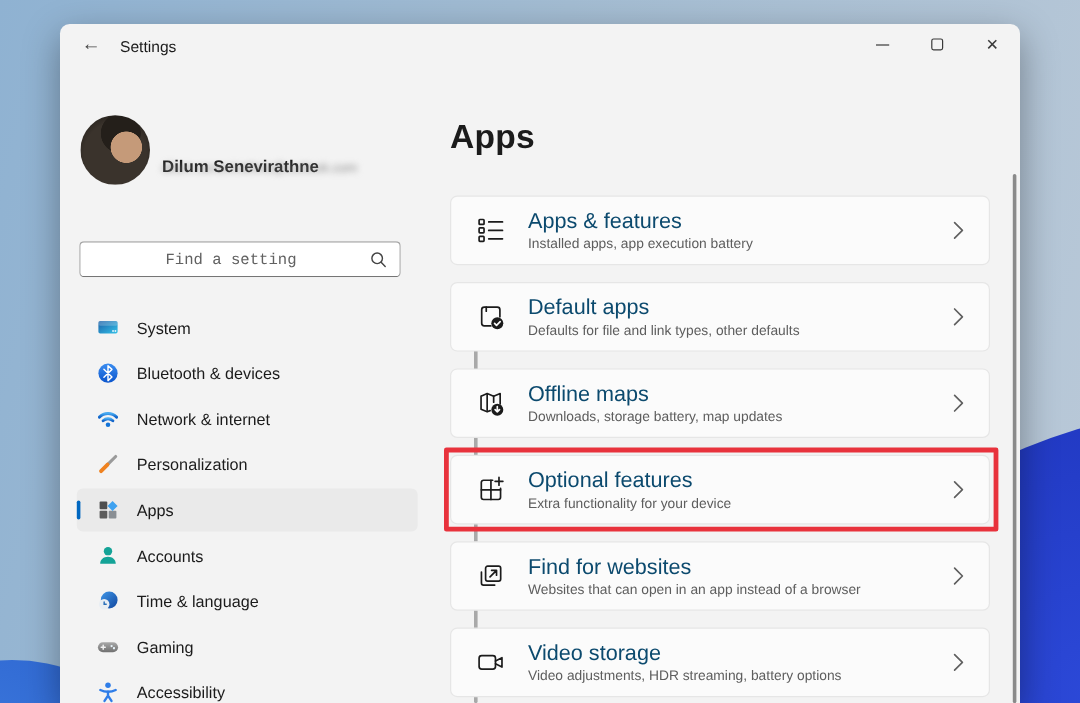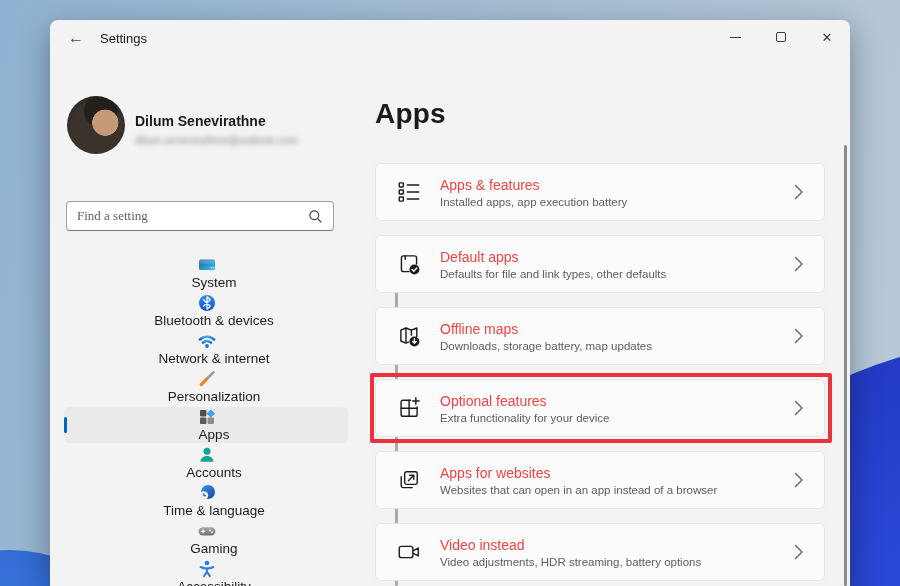--- a/index.html
+++ b/index.html
@@ -39,36 +39,36 @@
   .close-glyph { font-size:13px; color:#3a3a3a; line-height:1; }
   
   .sidebar { position:absolute; left:0; top:36px; width:312px; bottom:0; }
   .avatar {
     position:absolute; left:17px; top:40px; width:58px; height:58px; border-radius:50%;
     background:
       radial-gradient(circle at 66% 46%, #c59a79 0 26%, rgba(0,0,0,0) 27%),
       radial-gradient(circle at 58% 26%, #241f1a 0 30%, rgba(0,0,0,0) 31%),
       radial-gradient(circle at 50% 55%, #3a332c 0 60%, #15120f 100%);
   }
-  .profile-name { position:absolute; left:85px; top:57px; font-size:14px; font-weight:700; }
+  .profile-name { position:absolute; left:85px; top:74px; font-size:14px; font-weight:700; }
   .profile-email { position:absolute; left:85px; top:78px; font-size:11px; color:#8b8b8b; filter:blur(2.6px); }
   .search-box {
     position:absolute; left:16px; top:145px; width:268px; height:30px;
     background:#ffffff; border:1px solid #9f9f9f; border-bottom:1.6px solid #757575;
     border-radius:4px; display:flex; align-items:center; padding:0 10px;
   }
   .search-box input {
     border:none; outline:none; flex:1; font-size:13px; color:#7f1d1d;
-    font-family:Liberation Serif, serif; background:transparent;
+    font-family:Liberation Mono, monospace; background:transparent;text-align:center;
   }
   .search-box input::placeholder { color:#616161; }
   .nav { position:absolute; left:0; top:197px; right:0; }
   .nav-item {
     position:relative; margin:2px 14px 2px 14px; height:36px; border-radius:5px;
-    display:flex; align-items:center; padding-left:16px; cursor:default;flex-direction:column;
+    display:flex; align-items:center; padding-left:16px; cursor:default;
   }
   .nav-item.selected { background:#eaeaea; }
   .nav-accent {
     display:none; position:absolute; left:0; top:10px; width:3px; height:16px;
     border-radius:2px;
   }
   .nav-item.selected .nav-accent { display:block; }
   .nav-icon { width:20px; height:20px; margin-right:14px; flex:0 0 auto; }
   .nav-label { font-size:13.5px; color:#1b1b1b; }
   .side-scroll { position:absolute; left:345px; top:188px; width:2.5px; bottom:0; background:#a9a9a9; border-radius:2px; }
@@ -76,21 +76,21 @@
   .content { position:absolute; left:325px; top:36px; right:0; bottom:0; }
   .page-title { position:absolute; left:0; top:42px; font-size:28px; font-weight:700; letter-spacing:.2px; }
   .cards { position:absolute; left:0; top:107px; width:450px; }
   .card {
     position:relative; height:58px; margin-bottom:14px; background:#fbfbfb;
     border:1px solid #e6e6e6; border-radius:6px;
     display:flex; align-items:center; padding:0 16px 0 20px; cursor:default;
   }
   .card-icon { width:26px; height:26px; margin-right:18px; flex:0 0 auto; }
   .card-text { flex:1; min-width:0; }
-  .card-title { font-size:14px; color:#ef4444; margin-bottom:3px; }
+  .card-title { font-size:18px; color:#0c4a6e; margin-bottom:3px; }
   .card-sub { font-size:11.5px; color:#5d5d5d; }
   .chev { width:10px; height:16px; flex:0 0 auto; margin-right:4px; }
   .red-box {
     position:absolute; left:-6px; top:-7px; width:462px; height:70px;
     border:4px solid; border-radius:2px; pointer-events:none; z-index:5;
   }
   .main-scroll { position:absolute; right:3px; top:89px; width:3px; bottom:0; background:#8a8a8a; border-radius:2px; }
 </style>
 </head>
 <body>
@@ -316,35 +316,35 @@
           </svg>
       </div>
 
       <div class="card">
         <svg class="card-icon" viewBox="0 0 24 24" fill="none" stroke="#1b1b1b" stroke-width="1.3" stroke-linecap="round" stroke-linejoin="round">
           <path d="M4.8 9 v8.4 a1.6 1.6 0 0 0 1.6 1.6 H15"></path>
           <rect x="8" y="4.4" width="11.6" height="11.6" rx="1.6"></rect>
           <path d="M11.4 12.6 L16.2 7.8 M12.6 7.6 h3.8 v3.8"></path>
         </svg>
         <div class="card-text">
-          <div class="card-title">Apps for websites</div>
+          <div class="card-title">Find for websites</div>
           <div class="card-sub">Websites that can open in an app instead of a browser</div>
         </div>
         <svg class="chev" viewBox="0 0 10 16">
             <polyline points="1.5,1.5 8,8 1.5,14.5" fill="none" stroke="#5f5f5f" stroke-width="1.4" stroke-linecap="round" stroke-linejoin="round"></polyline>
           </svg>
       </div>
 
       <div class="card">
         <svg class="card-icon" viewBox="0 0 24 24" fill="none" stroke="#1b1b1b" stroke-width="1.3" stroke-linecap="round" stroke-linejoin="round">
           <rect x="3" y="6.8" width="12.6" height="10.4" rx="2"></rect>
           <path d="M15.6 11 L20.6 8.4 V15.6 L15.6 13"></path>
         </svg>
         <div class="card-text">
-          <div class="card-title">Video instead</div>
+          <div class="card-title">Video storage</div>
           <div class="card-sub">Video adjustments, HDR streaming, battery options</div>
         </div>
         <svg class="chev" viewBox="0 0 10 16">
             <polyline points="1.5,1.5 8,8 1.5,14.5" fill="none" stroke="#5f5f5f" stroke-width="1.4" stroke-linecap="round" stroke-linejoin="round"></polyline>
           </svg>
       </div>
 
     </div>
 
     <div class="main-scroll"></div>

